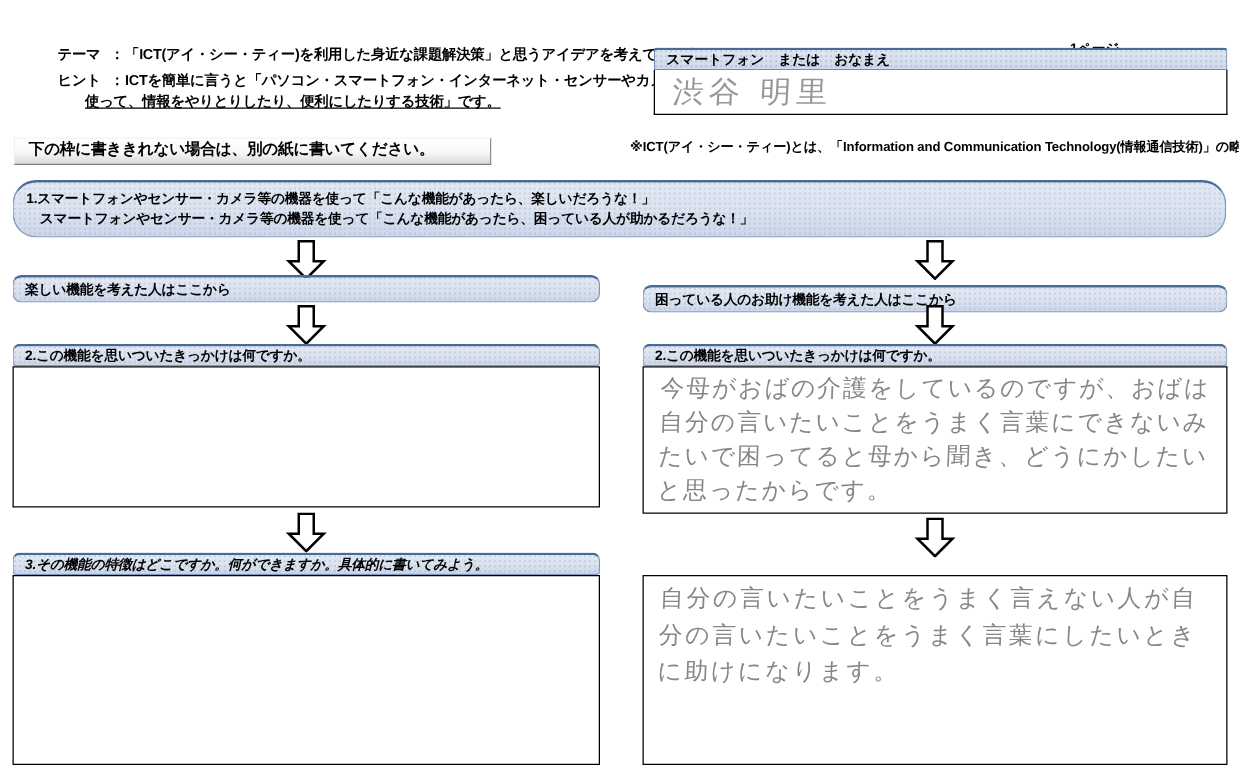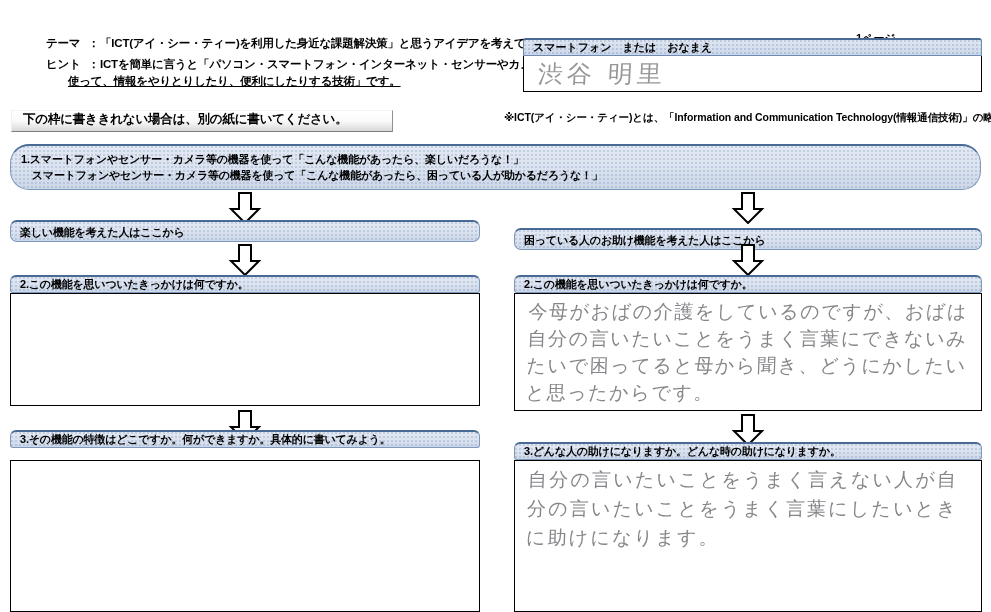--- a/index.html
+++ b/index.html
@@ -223,21 +223,21 @@
     word-break: break-all;
   }
   .hand-text.wide {
     letter-spacing: 2.2px;
     line-height: 29px;
   }
 
   
   #q2l-header { left: 10px;  top: 275px; width: 470px; }
   #q2l-box    { left: 10px;  top: 293px; width: 470px; height: 113px; }
-  #q3l-header { left: 10px;  top: 430px; width: 470px; }
+  #q3l-header { left: 10px;  top: 442px; width: 470px; font-style: italic; }
   #q3l-box    { left: 10px;  top: 460px; width: 470px; height: 152px; }
 
   
   #q2r-header { left: 514px; top: 275px; width: 468px; }
   #q2r-box    { left: 514px; top: 293px; width: 468px; height: 118px; }
   #q3r-header { left: 514px; top: 442px; width: 468px; }
   #q3r-box    { left: 514px; top: 460px; width: 468px; height: 152px; }
 
   
   .arrow {
@@ -344,20 +344,17 @@
       </svg>
   </div>
 
   <div class="q-header" id="q3l-header">
     <span>3.その機能の特徴はどこですか。何ができますか。具体的に書いてみよう。</span>
   </div>
   <div class="answer-box" id="q3l-box">
     <div class="hand-text"></div>
   </div>
 
-  <div class="q-header" id="q3r-header">
-    <span>3.どんな人の助けになりますか。どんな時の助けになりますか。</span>
-  </div>
   <div class="answer-box" id="q3r-box">
     <div class="hand-text wide">自分の言いたいことをうまく言えない人が自分の言いたいことをうまく言葉にしたいときに助けになります。</div>
   </div>
 
 </div>
 
 </body></html>

